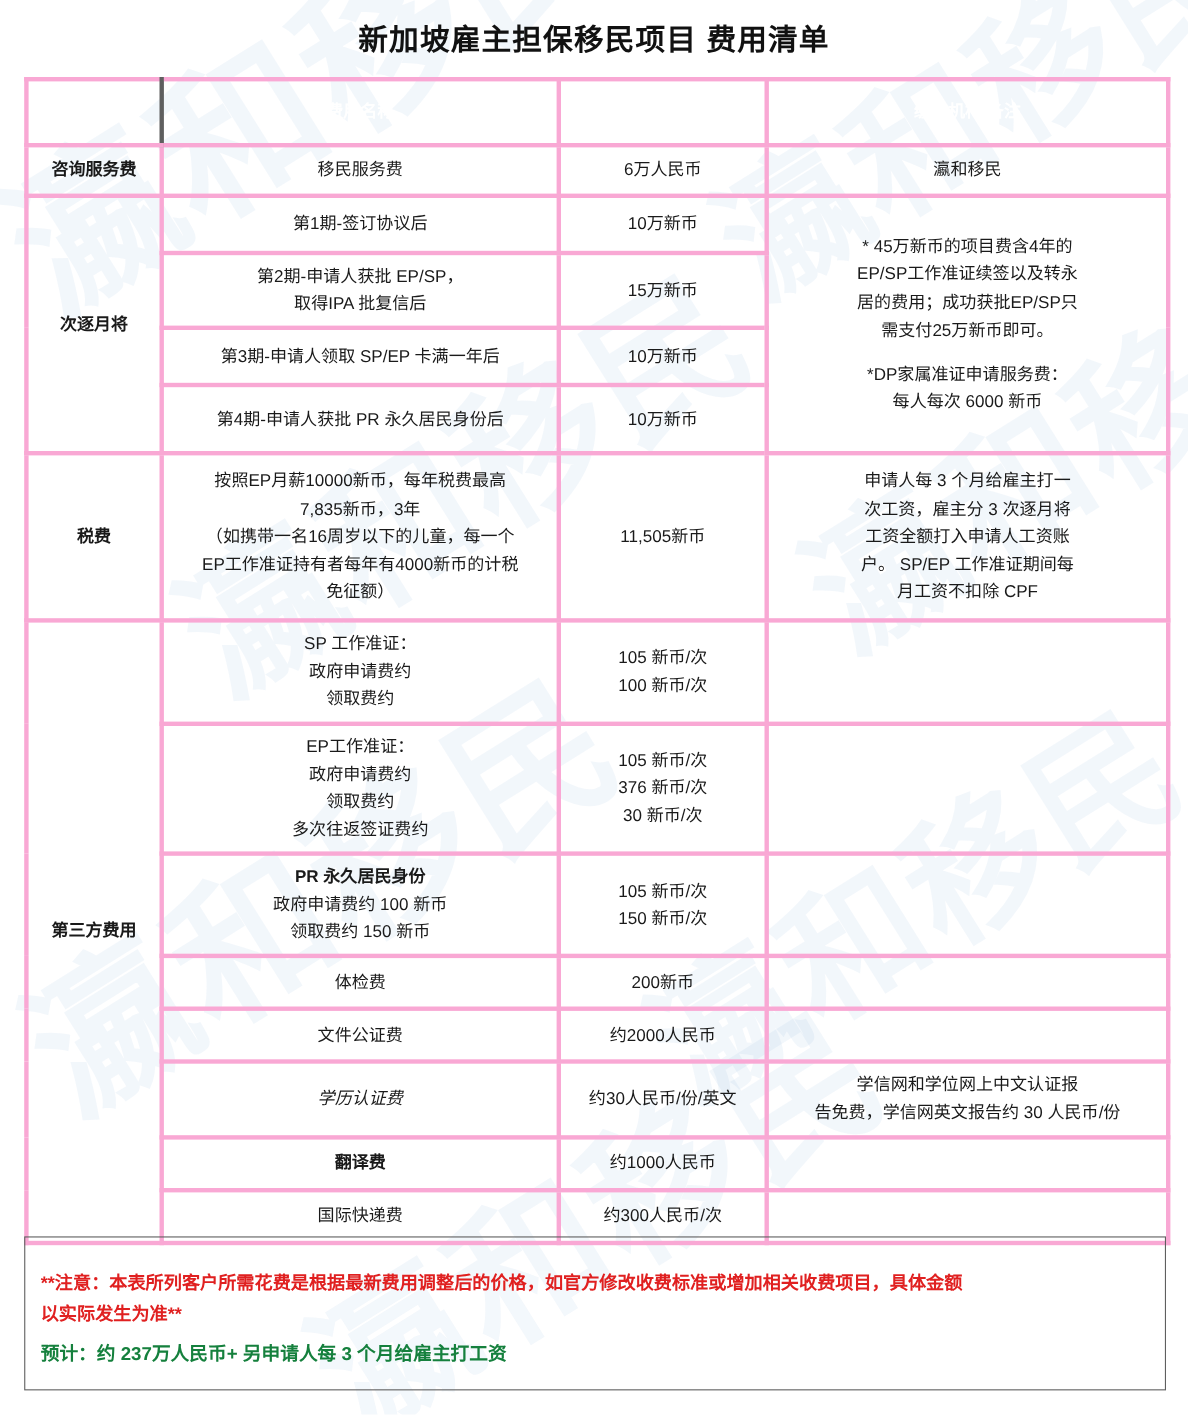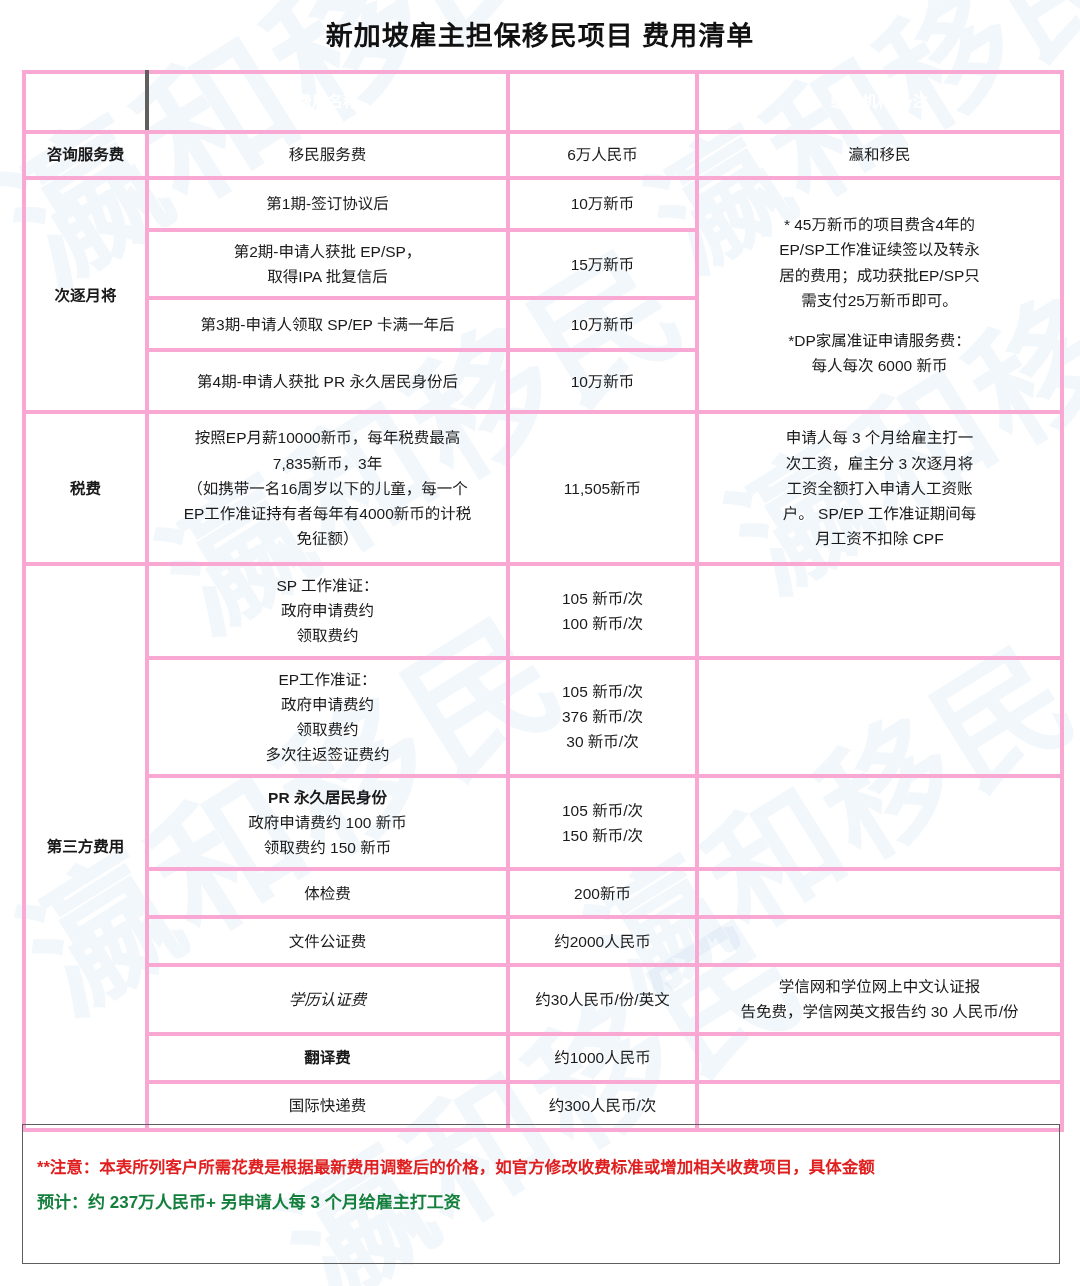--- a/index.html
+++ b/index.html
@@ -320,17 +320,18 @@
           <td></td>
         </tr>
 
       </tbody>
     </table>
   </div>
 
   <div class="footer-box">
     <p class="footer-warning">
       <span class="nl">**注意：本表所列客户所需花费是根据最新费用调整后的价格，如官方修改收费标准或增加相关收费项目，具体金额</span>
+      <span class="nl">以实际发生为准**</span>
     </p>
     <p class="footer-total">预计：约 237万人民币+ 另申请人每 3 个月给雇主打工资</p>
   </div>
 
 </div>
 
 </body></html>

